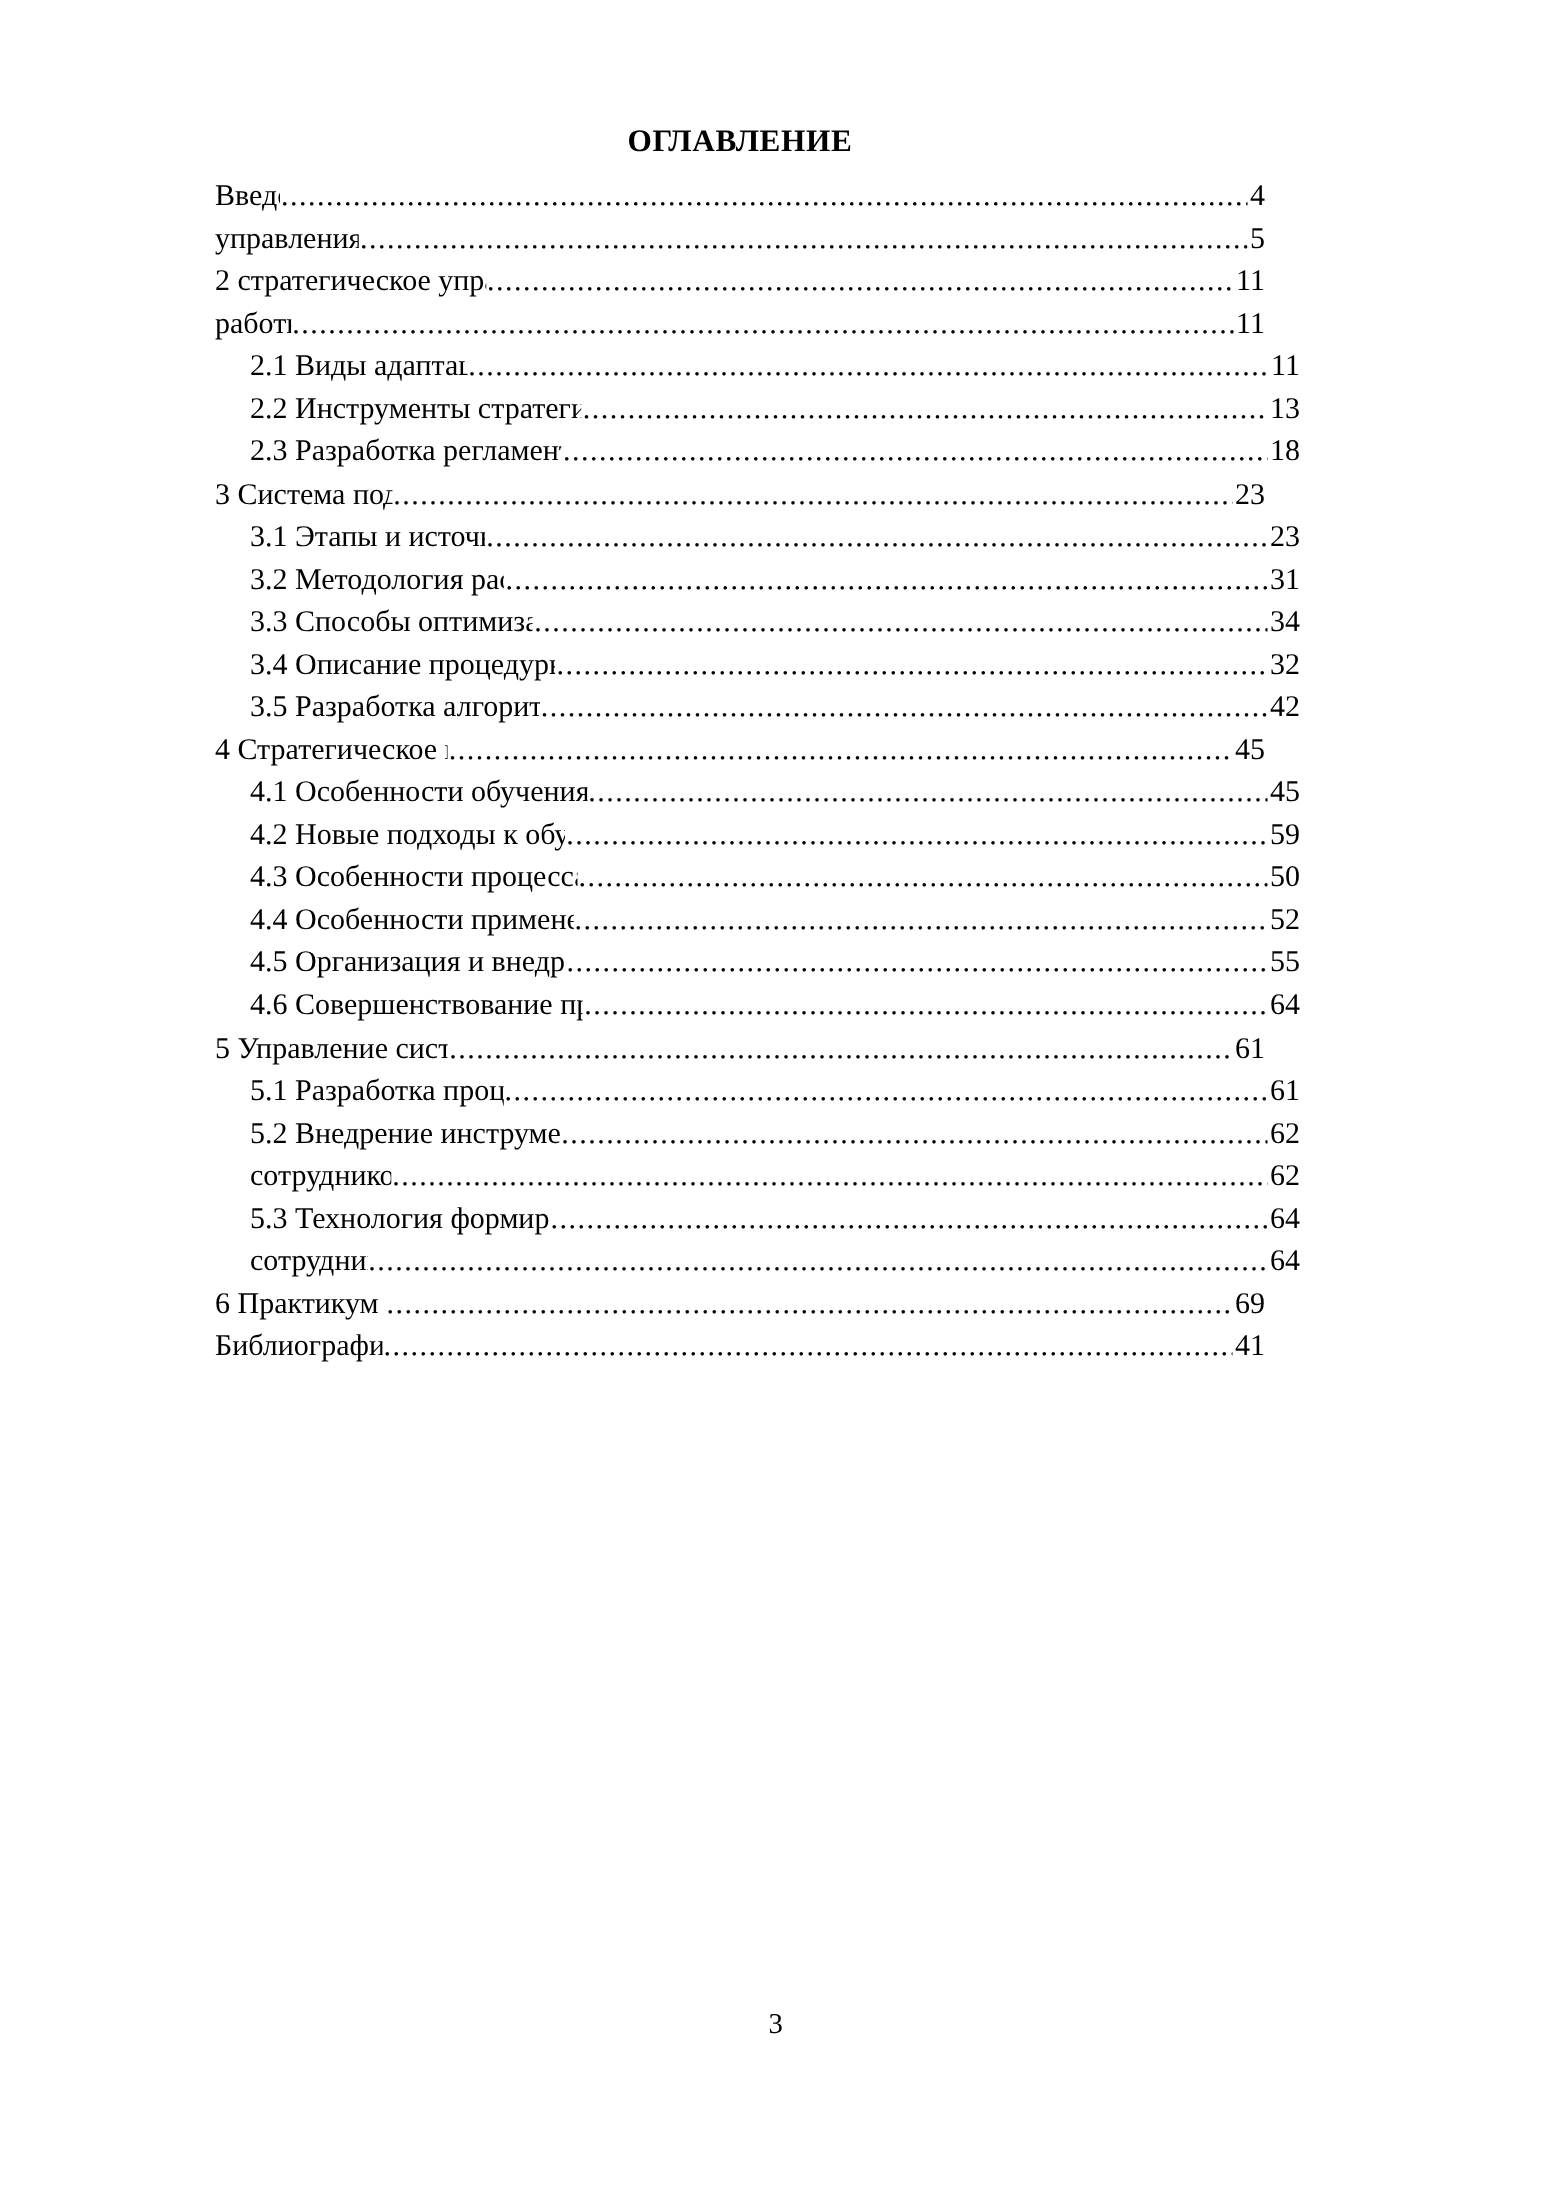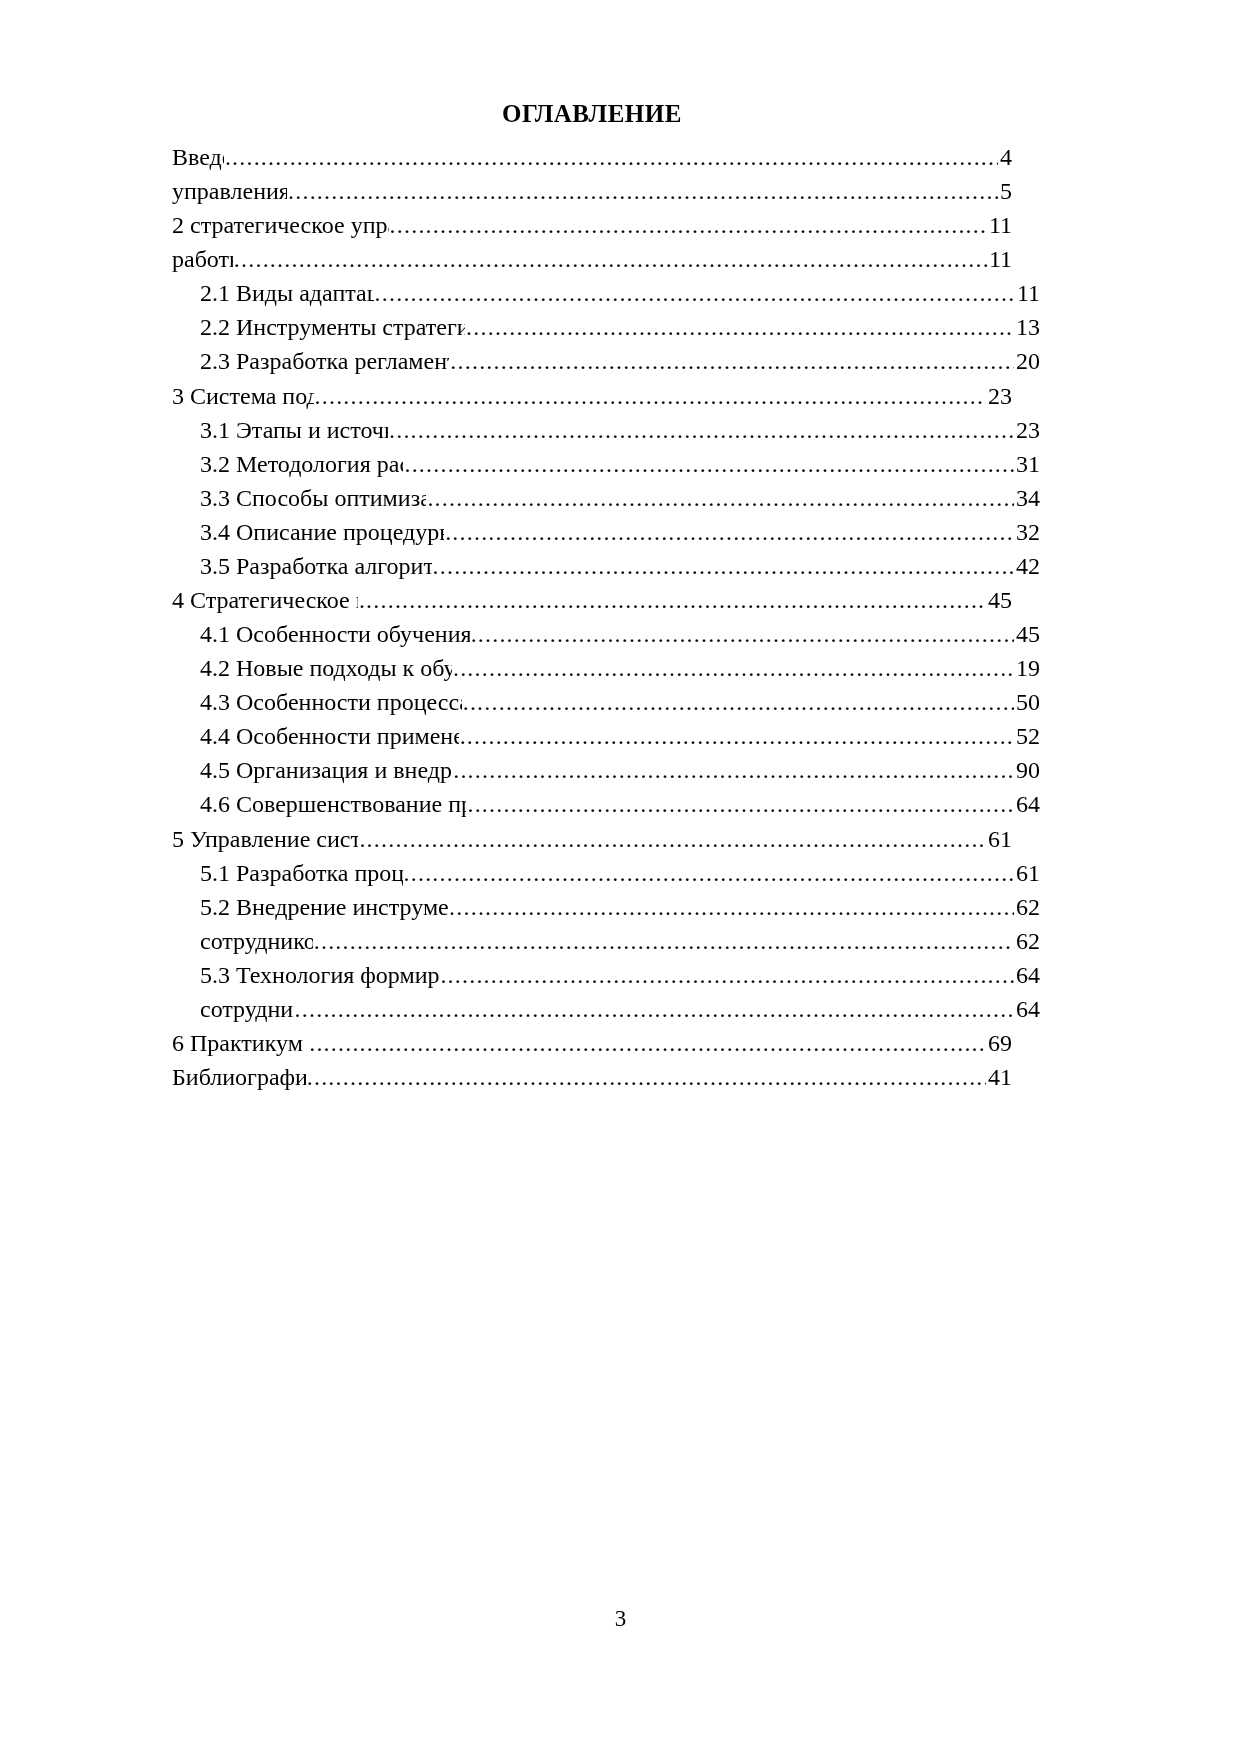--- a/index.html
+++ b/index.html
@@ -116,21 +116,21 @@
           <span class="pg">11</span>
         </li>
         <li class="toc-entry indent-1">
           <span class="lbl">2.2 Инструменты стратегического управления процессом адаптации</span>
           <span class="dots">........................................................................................................................................................................................................</span>
           <span class="pg">13</span>
         </li>
         <li class="toc-entry indent-1">
           <span class="lbl">2.3 Разработка регламента процедуры «Адаптация персонала»</span>
           <span class="dots">........................................................................................................................................................................................................</span>
-          <span class="pg">20</span>
+          <span class="pg">18</span>
         </li>
         <li class="toc-entry indent-0">
           <span class="lbl">3 Система подбора персонала</span>
           <span class="dots">........................................................................................................................................................................................................</span>
           <span class="pg">23</span>
         </li>
         <li class="toc-entry indent-1">
           <span class="lbl">3.1 Этапы и источники подбора персонала</span>
           <span class="dots">........................................................................................................................................................................................................</span>
           <span class="pg">23</span>
@@ -161,36 +161,36 @@
           <span class="pg">45</span>
         </li>
         <li class="toc-entry indent-1">
           <span class="lbl">4.1 Особенности обучения персонала при стратегическом управлении</span>
           <span class="dots">........................................................................................................................................................................................................</span>
           <span class="pg">45</span>
         </li>
         <li class="toc-entry indent-1">
           <span class="lbl">4.2 Новые подходы к обучению персонала: каскадное обучение</span>
           <span class="dots">........................................................................................................................................................................................................</span>
-          <span class="pg">19</span>
+          <span class="pg">59</span>
         </li>
         <li class="toc-entry indent-1">
           <span class="lbl">4.3 Особенности процесса обучения персонала в условиях кризиса</span>
           <span class="dots">........................................................................................................................................................................................................</span>
           <span class="pg">50</span>
         </li>
         <li class="toc-entry indent-1">
           <span class="lbl">4.4 Особенности применения TWI-методов в обучении персонала</span>
           <span class="dots">........................................................................................................................................................................................................</span>
           <span class="pg">52</span>
         </li>
         <li class="toc-entry indent-1">
           <span class="lbl">4.5 Организация и внедрение эффективного процесса обучения</span>
           <span class="dots">........................................................................................................................................................................................................</span>
-          <span class="pg">90</span>
+          <span class="pg">55</span>
         </li>
         <li class="toc-entry indent-1">
           <span class="lbl">4.6 Совершенствование процедуры оценки эффективности обучения</span>
           <span class="dots">........................................................................................................................................................................................................</span>
           <span class="pg">64</span>
         </li>
         <li class="toc-entry indent-0">
           <span class="lbl">5 Управление системой оценки персонала</span>
           <span class="dots">........................................................................................................................................................................................................</span>
           <span class="pg">61</span>

